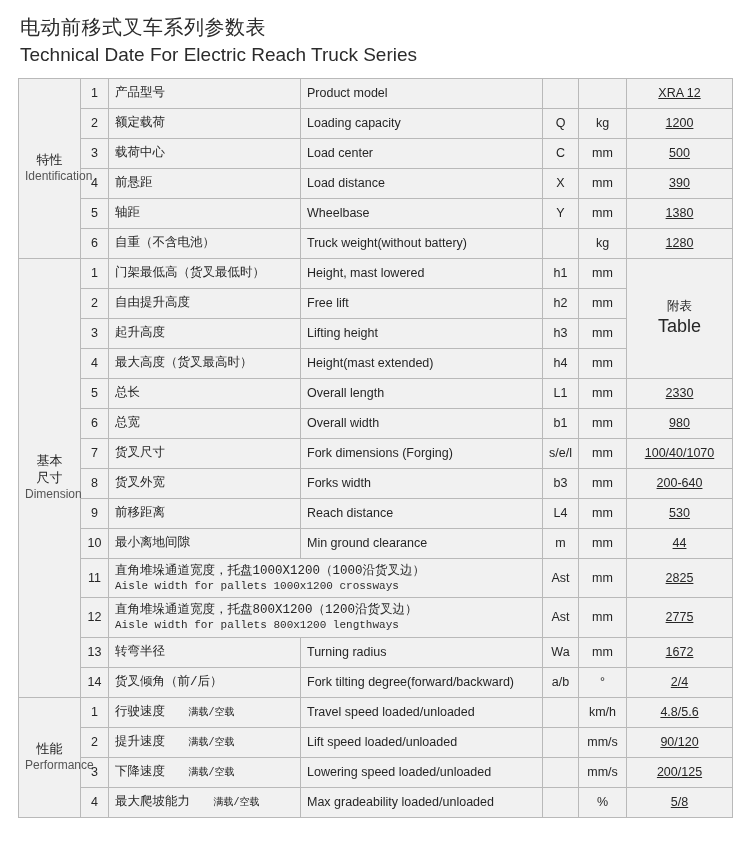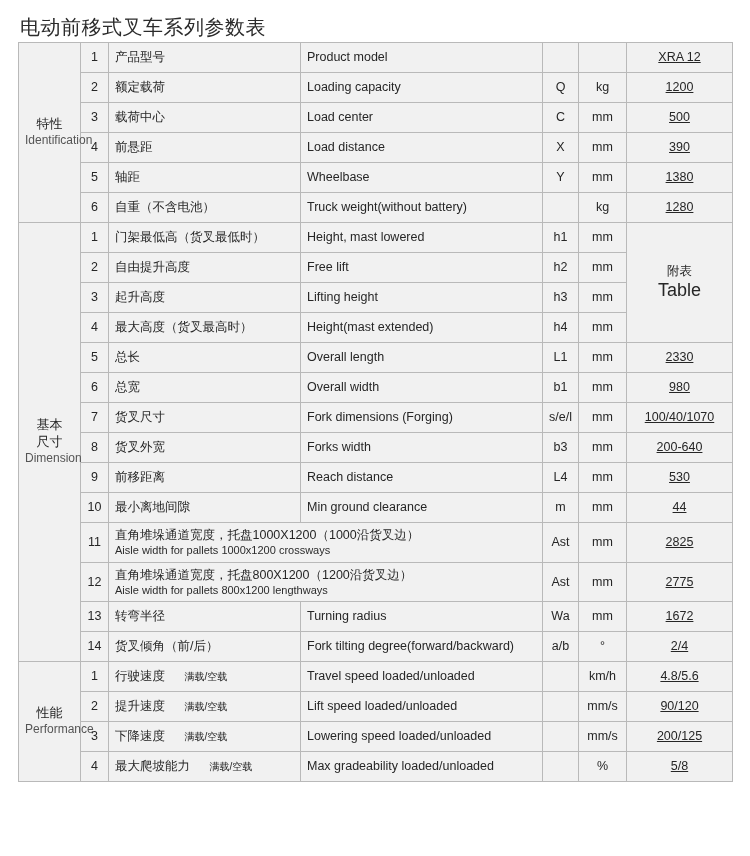--- a/index.html
+++ b/index.html
@@ -66,20 +66,21 @@
   td.group .g-en { display:block; font-size: 12px; color:#555; }
   td.no {
     text-align: center;
     font-size: 12px;
     color: #333;
   }
   td.cn {
     font-size: 12.5px;
     color: #242424;
     padding-left: 8px;
+    font-family: Liberation Mono, monospace;
   }
   td.cn .sub {
     display: block;
     font-size: 11px;
     color: #2b2b2b;
   }
   td.cn .inline-extra {
     margin-left: 16px;
     font-size: 10px;
     margin-top: 44px;
@@ -115,20 +116,21 @@
   td.table-note .n-en { display:block; font-size: 18px; }
   tr.tall td { height: 30px; }
   .nowrap { white-space: nowrap; }
 </style>
 </head>
 <body>
 
 <div class="page">
 
   <div class="title-cn">电动前移式叉车系列参数表</div>
+  <div class="title-en">Technical Date For Electric Reach Truck Series</div>
 
   <table class="spec">
     <colgroup>
       <col class="c-group">
         <col class="c-no">
         <col class="c-cn">
         <col class="c-en">
       <col class="c-sym">
         <col class="c-unit">
         <col class="c-val">

